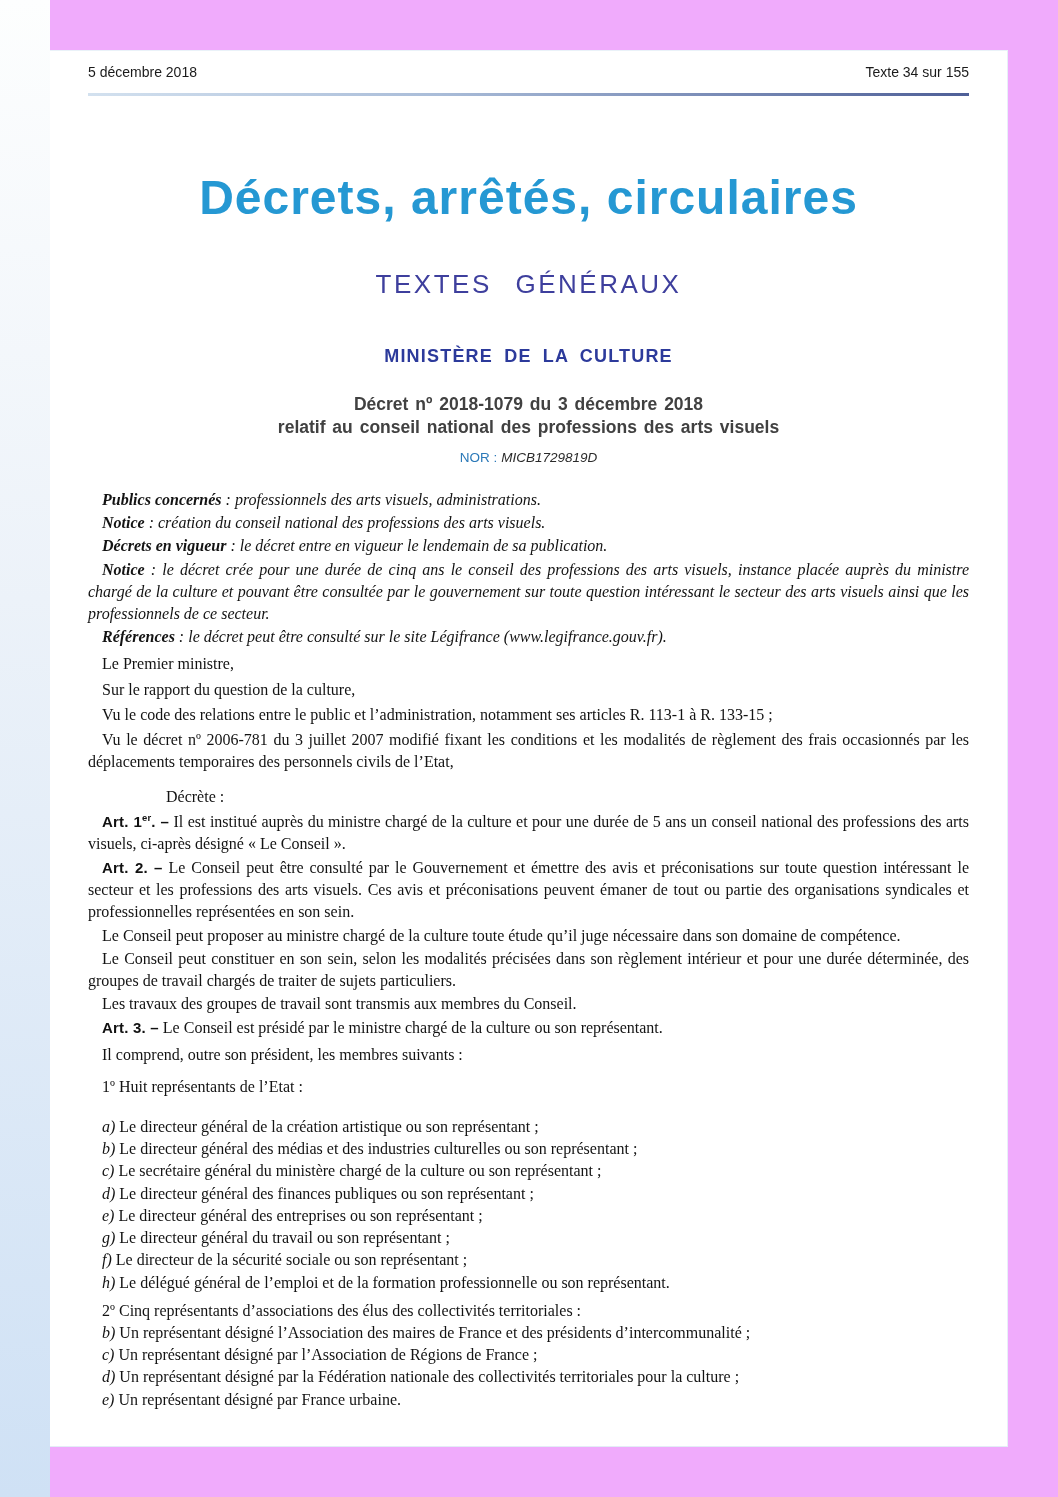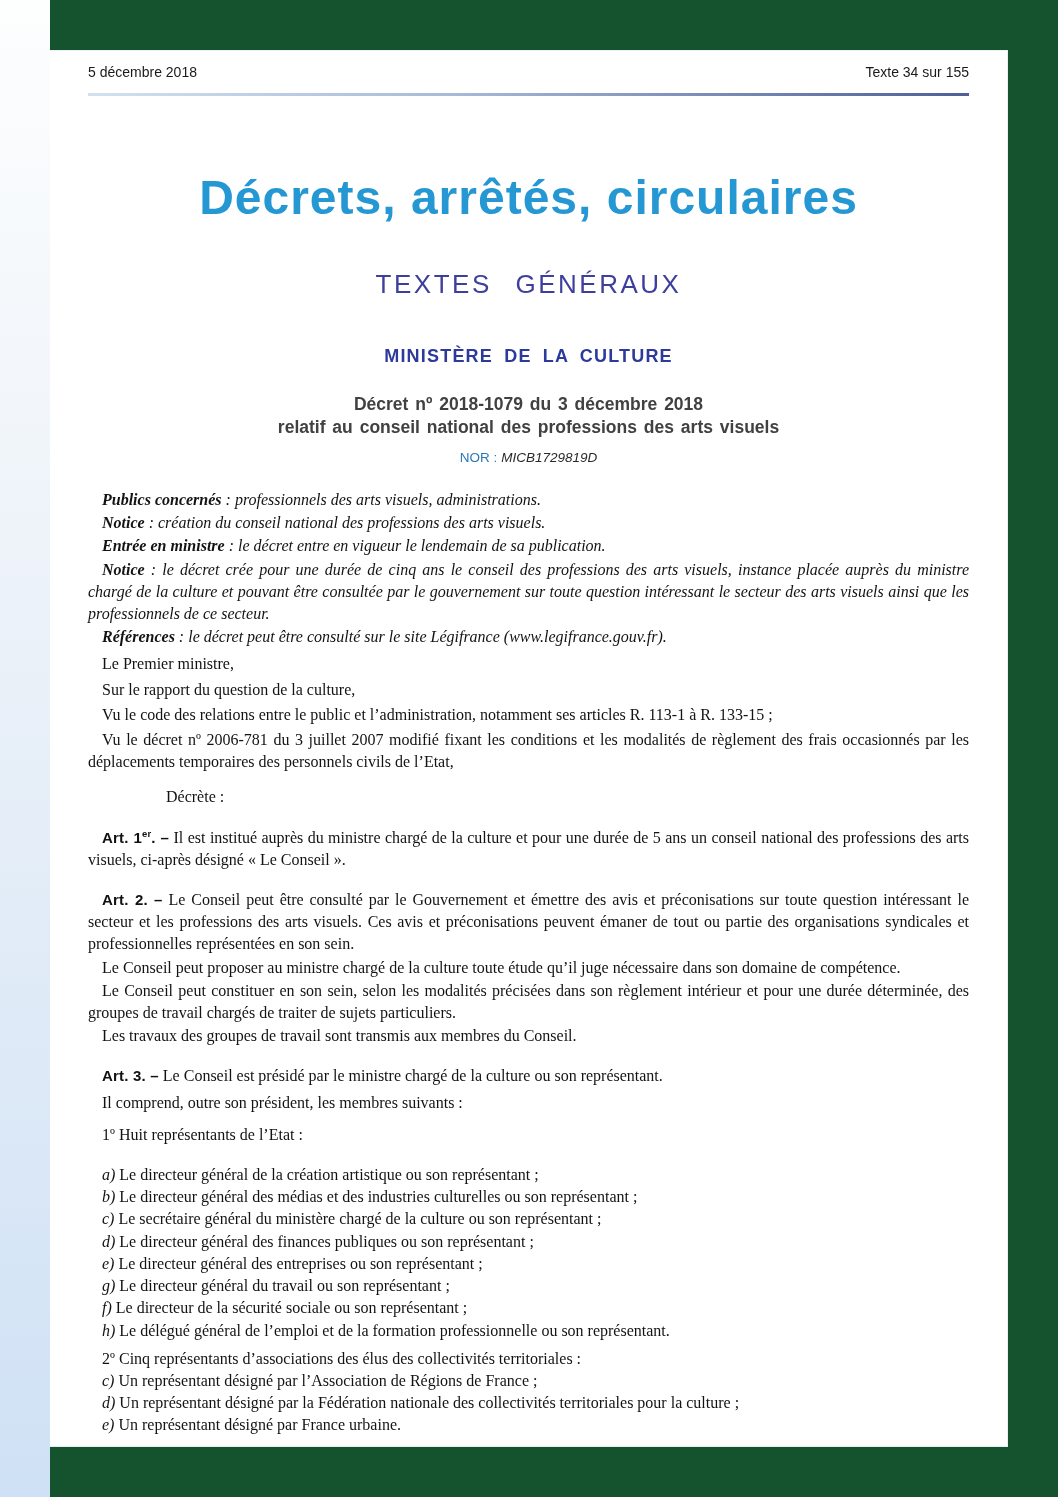--- a/index.html
+++ b/index.html
@@ -1,18 +1,18 @@
 <!DOCTYPE html>
 <html><head>
 <meta charset="utf-8">
 <style>
   html, body { margin:0; padding:0; background:#ffffff; }
   .viewport {
     position:relative; width:1058px; height:1497px;
-    background:#14532d; overflow:hidden;
+    background:#f0abfc; overflow:hidden;
     font-family:"Liberation Serif", serif; color:#141414;
   }
   .left-strip {
     position:absolute; left:0; top:0; width:50px; height:1497px;
     background:linear-gradient(to bottom, #fdfefe 0%, #ecf2f9 40%, #cfe1f5 100%);
   }
   .sheet {
     position:absolute; left:50px; top:50px; width:958px; height:1397px;
     box-sizing:border-box; background:#ffffff;
     border-top:1px solid #eaf2f8; border-right:1px solid #e7f0f7; border-bottom:1px solid #e3edf5;
@@ -69,21 +69,21 @@
     text-indent:14px; text-align:justify; color:#131313;
   }
   .preamble { margin-top:22px; }
   .preamble .p { font-style:italic; margin-top:1px; }
   .preamble .lbl { font-weight:bold; }
 
   .recitals { margin-top:5px; }
   .recital { margin-top:3px; }
   .decrete { margin-top:13px; text-indent:78px; }
 
-  .article { margin-top:18px; }
+  .article { margin-top:2px; }
   .art-label {
     font-family:"Liberation Sans", sans-serif; font-weight:bold;
     font-size:15px; letter-spacing:0.2px; color:#111;
   }
   .art-label sup { font-size:9.5px; line-height:0; }
   .tight { margin-top:1px; }
   .gap-sm { margin-top:4px; }
   .gap-md { margin-top:6px; }
   .gap-lg { margin-top:10px; }
   .list-item { margin-top:0; }
@@ -114,21 +114,21 @@
         <div>relatif au conseil national des professions des arts visuels</div>
       </div>
 
       <div class="nor-line"><span class="nor-label">NOR :</span><span class="nor-value">MICB1729819D</span></div>
 
       <div class="preamble">
         <p class="p"><span class="lbl">Publics concernés</span>
 <span>: professionnels des arts visuels, administrations.</span></p>
         <p class="p"><span class="lbl">Notice</span>
 <span>: création du conseil national des professions des arts visuels.</span></p>
-        <p class="p"><span class="lbl">Entrée en ministre</span>
+        <p class="p"><span class="lbl">Décrets en vigueur</span>
 <span>: le décret entre en vigueur le lendemain de sa publication.</span></p>
         <p class="p"><span class="lbl">Notice</span>
 <span>: le décret crée pour une durée de cinq ans le conseil des professions des arts visuels, instance placée auprès du ministre chargé de la culture et pouvant être consultée par le gouvernement sur toute question intéressant le secteur des arts visuels ainsi que les professionnels de ce secteur.</span></p>
         <p class="p"><span class="lbl">Références</span>
 <span>: le décret peut être consulté sur le site Légifrance (www.legifrance.gouv.fr).</span></p>
       </div>
 
       <div class="recitals">
         <p class="p recital">Le Premier ministre,</p>
         <p class="p recital">Sur le rapport du question de la culture,</p>
@@ -167,20 +167,22 @@
         <p class="p list-item"><span class="marker">g)</span>
 <span>Le directeur général du travail ou son représentant ;</span></p>
         <p class="p list-item"><span class="marker">f)</span>
 <span>Le directeur de la sécurité sociale ou son représentant ;</span></p>
         <p class="p list-item"><span class="marker">h)</span>
 <span>Le délégué général de l’emploi et de la formation professionnelle ou son représentant.</span></p>
       </div>
 
       <div class="list">
         <p class="p gap-md">2º Cinq représentants d’associations des élus des collectivités territoriales :</p>
+        <p class="p list-item"><span class="marker">b)</span>
+<span>Un représentant désigné l’Association des maires de France et des présidents d’intercommunalité ;</span></p>
         <p class="p list-item"><span class="marker">c)</span>
 <span>Un représentant désigné par l’Association de Régions de France ;</span></p>
         <p class="p list-item"><span class="marker">d)</span>
 <span>Un représentant désigné par la Fédération nationale des collectivités territoriales pour la culture ;</span></p>
         <p class="p list-item"><span class="marker">e)</span>
 <span>Un représentant désigné par France urbaine.</span></p>
       </div>
 
     </div>
   </div>

